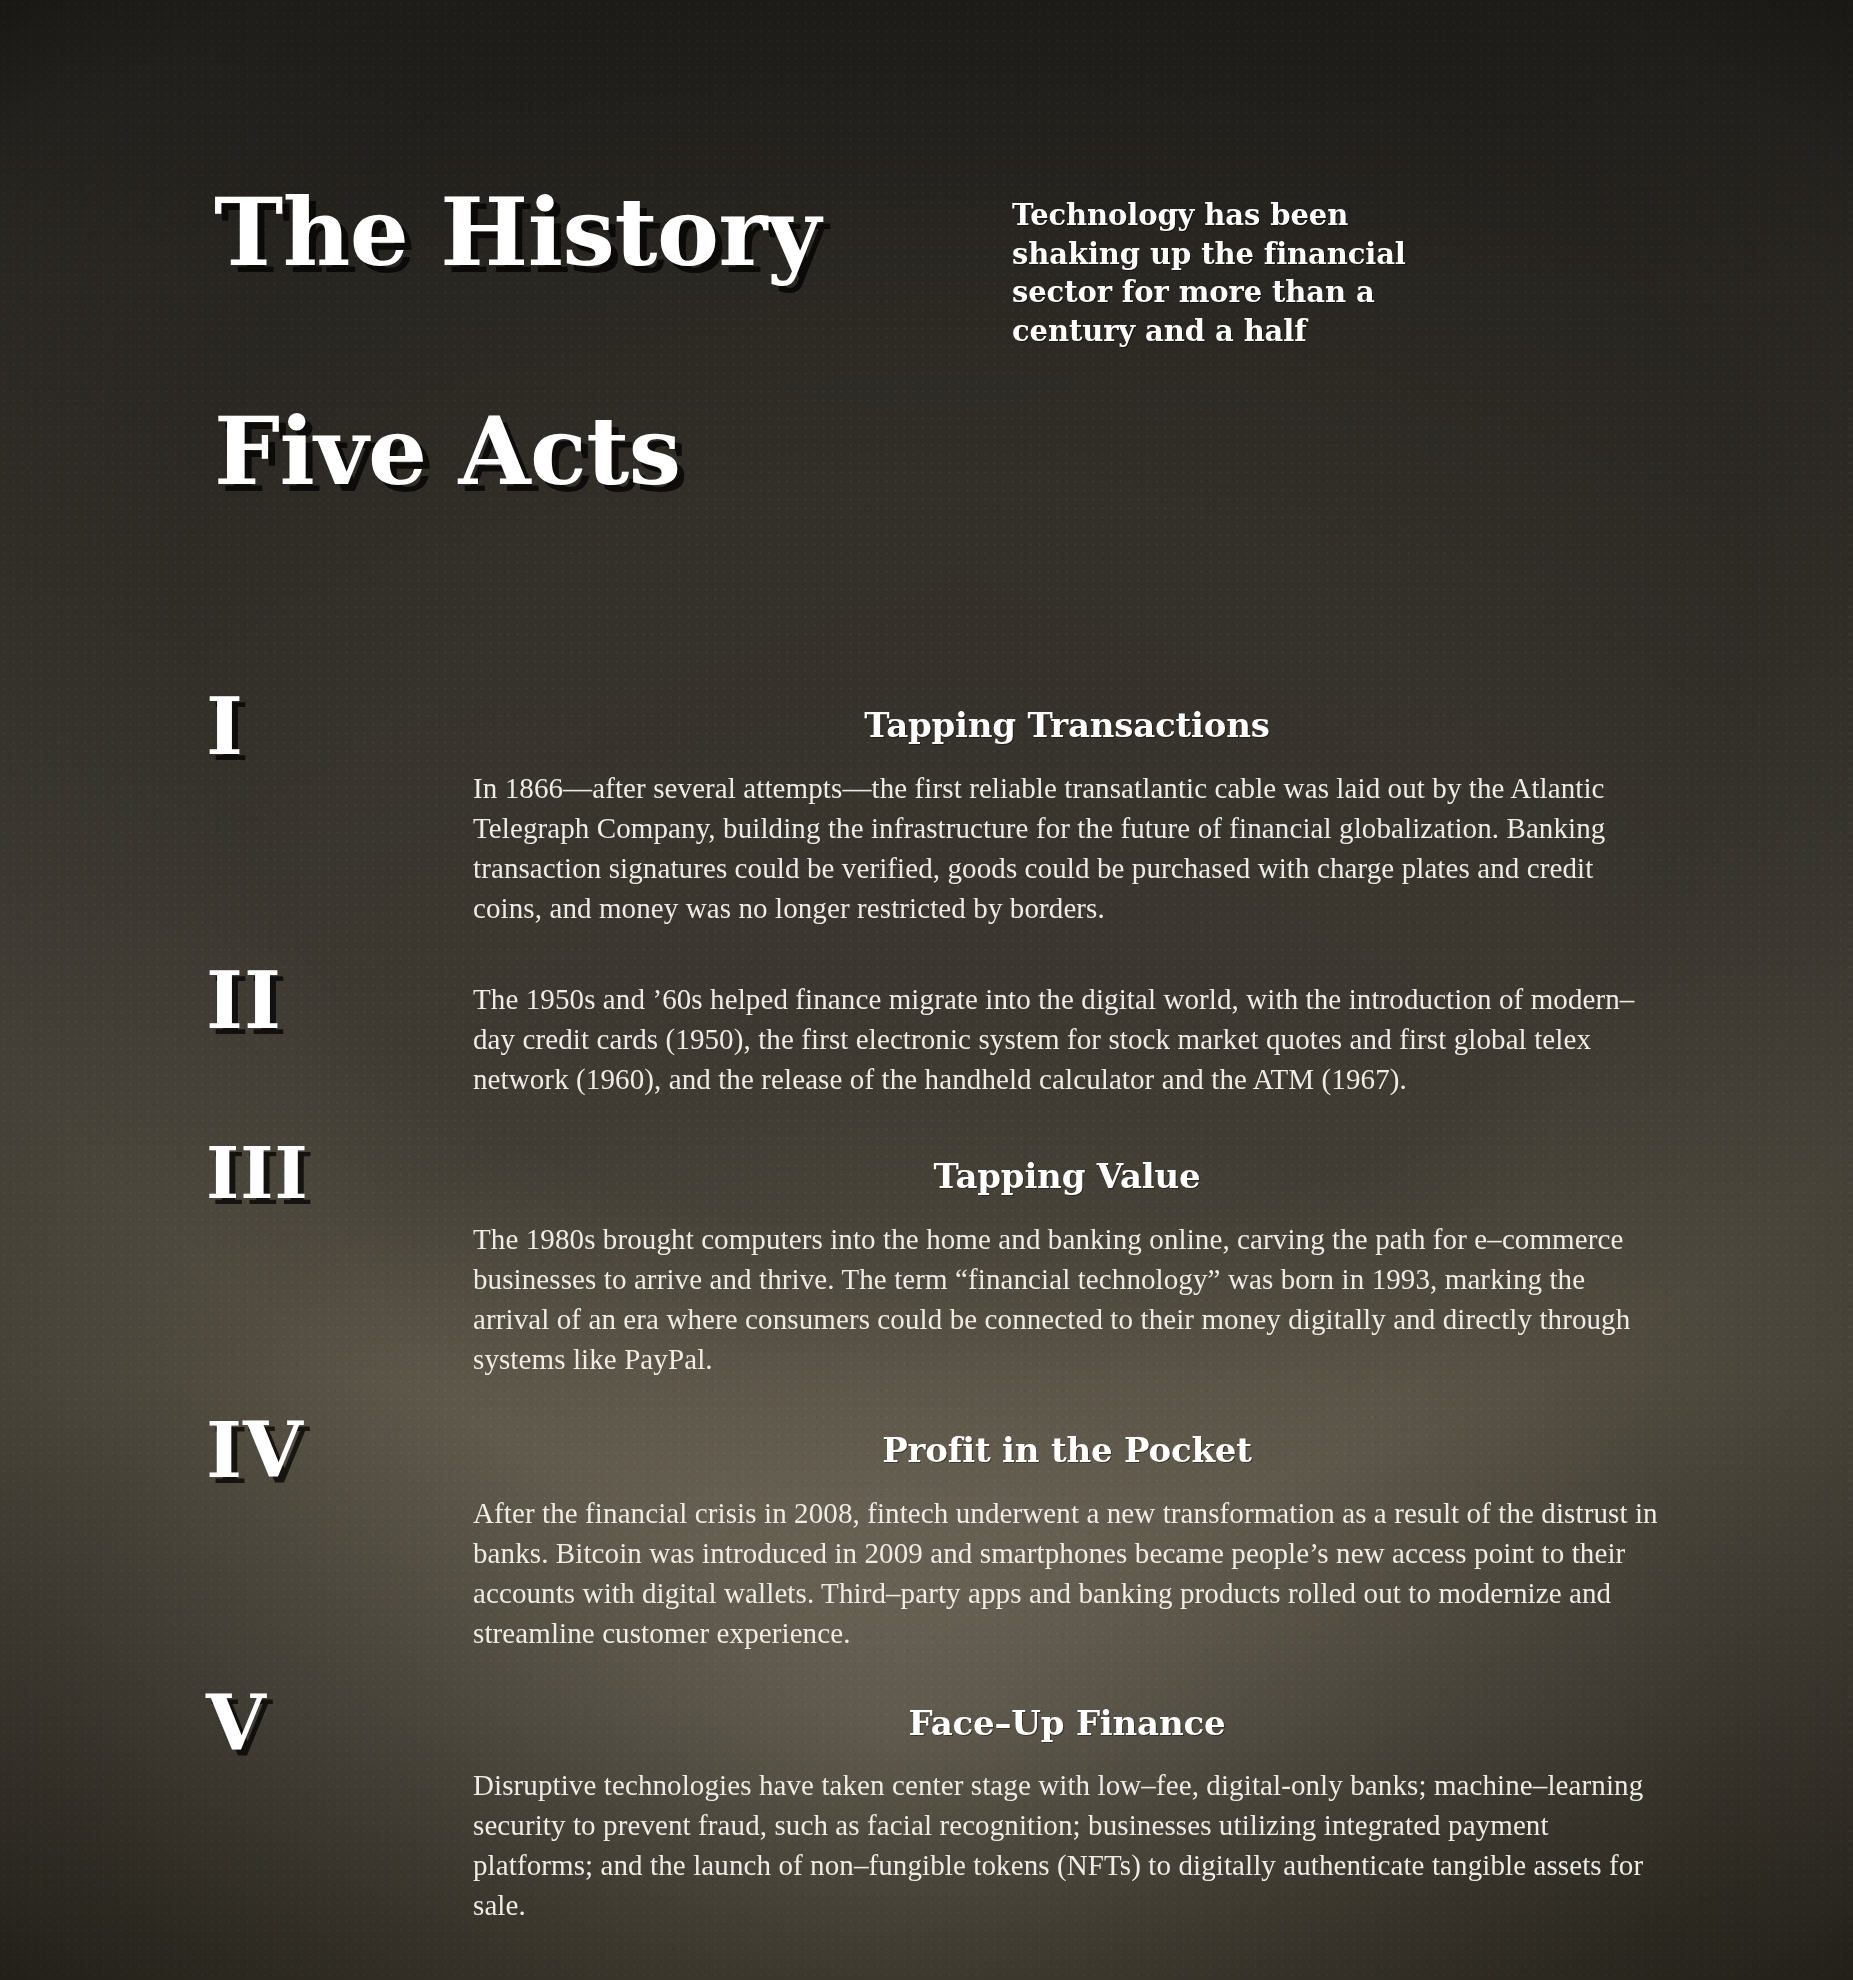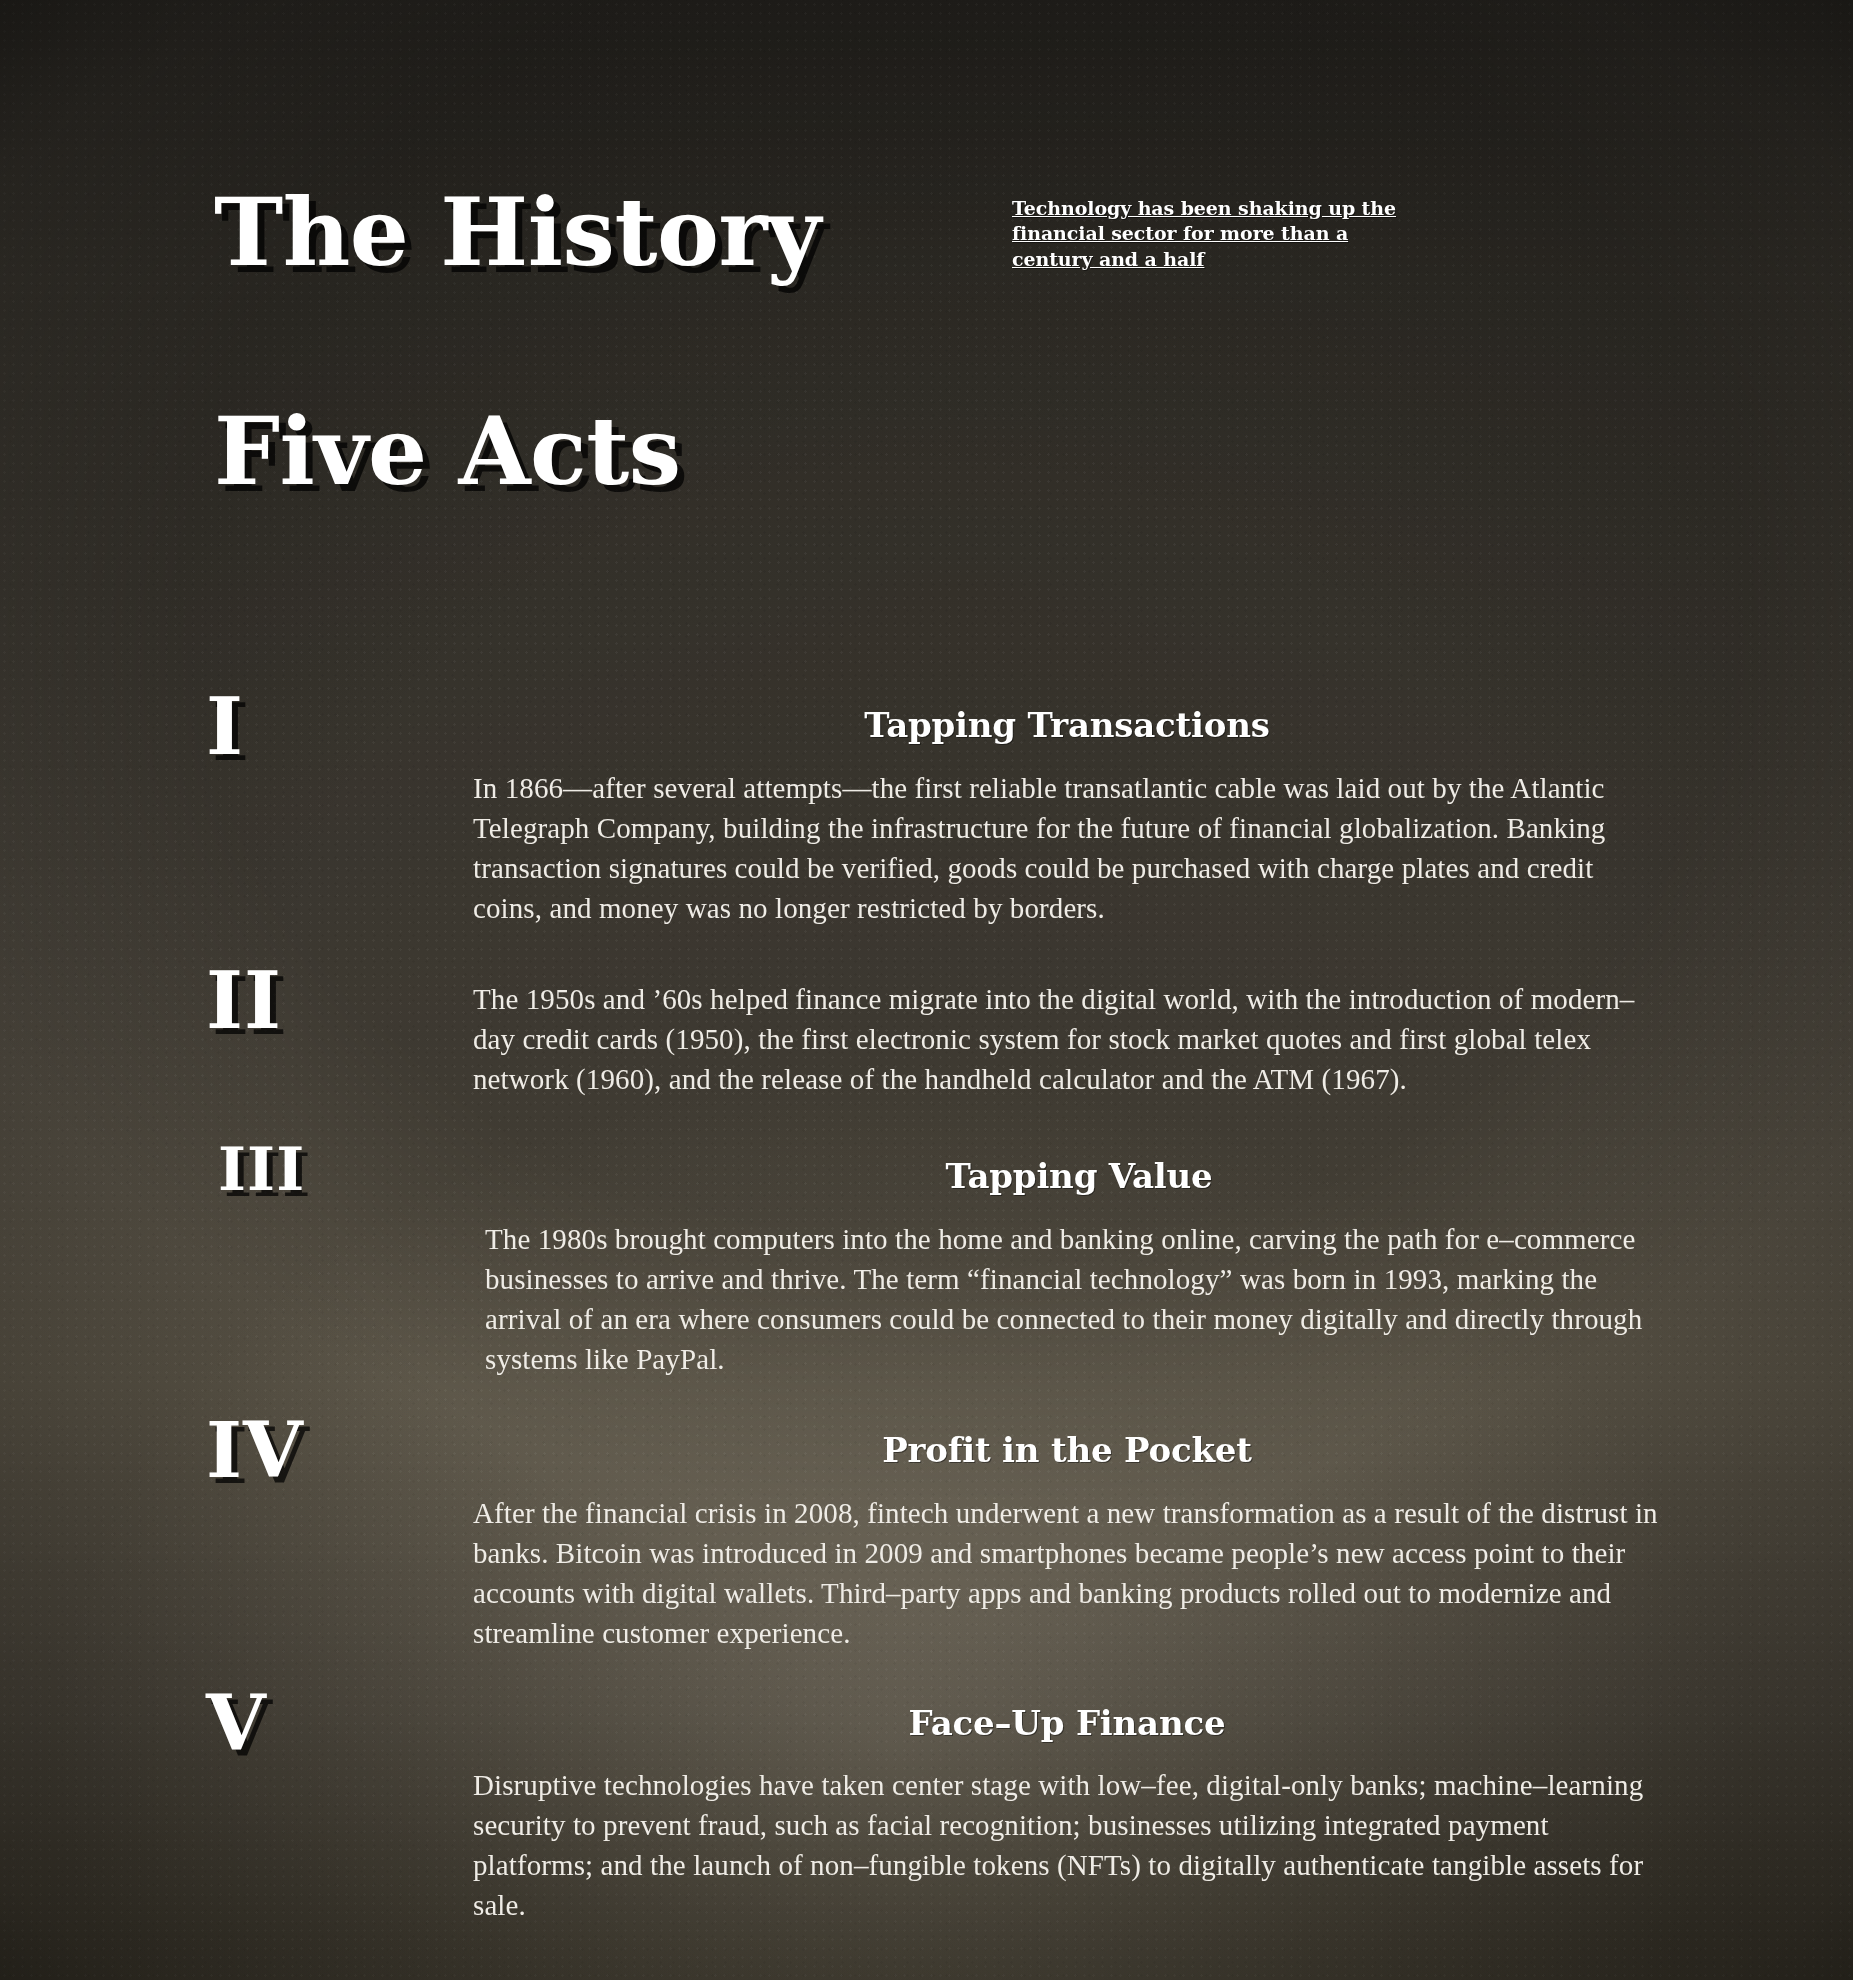--- a/index.html
+++ b/index.html
@@ -74,26 +74,25 @@
     margin: 8px;
     max-width: 752px;
   }
   .subtitle {
     position: absolute;
     top: 196px;
     left: 1012px;
     width: 396px;
     font-family: "DejaVu Serif", "Liberation Serif", serif;
     font-weight: bold;
-    font-size: 19px;
+    font-size: 29px;
     line-height: 1.33;
     color: #ffffff;
     text-shadow: 1px 1px 0 rgba(0,0,0,0.45);
     letter-spacing: -0.1px;
-    text-decoration: underline;
   }
 
   
   .acts {
     position: absolute;
     top: 705px;
     left: 0;
     right: 0;
   }
   .act {
@@ -135,21 +134,21 @@
     font-size: 29px;
     line-height: 1.38;
     color: #efece6;
     margin: 0;
     letter-spacing: 0.1px;
   }
 
   
   .act[data-index="0"] .numeral { font-size: 79px; }
   .act[data-index="1"] .numeral { font-size: 79px; }
-  .act[data-index="2"] .numeral { font-size: 60px; margin-left: 12px; }
+  .act[data-index="2"] .numeral { font-size: 71px; }
   .act[data-index="3"] .numeral { font-size: 77px; }
   .act[data-index="4"] .numeral { font-size: 77px; }
 
   .act[data-index="0"] { margin-bottom: 51px; }
   .act[data-index="1"] { margin-bottom: 57px; }
   .act[data-index="2"] { margin-bottom: 51px; }
   .act[data-index="3"] { margin-bottom: 50px; }
 </style>
 </head>
 <body>

